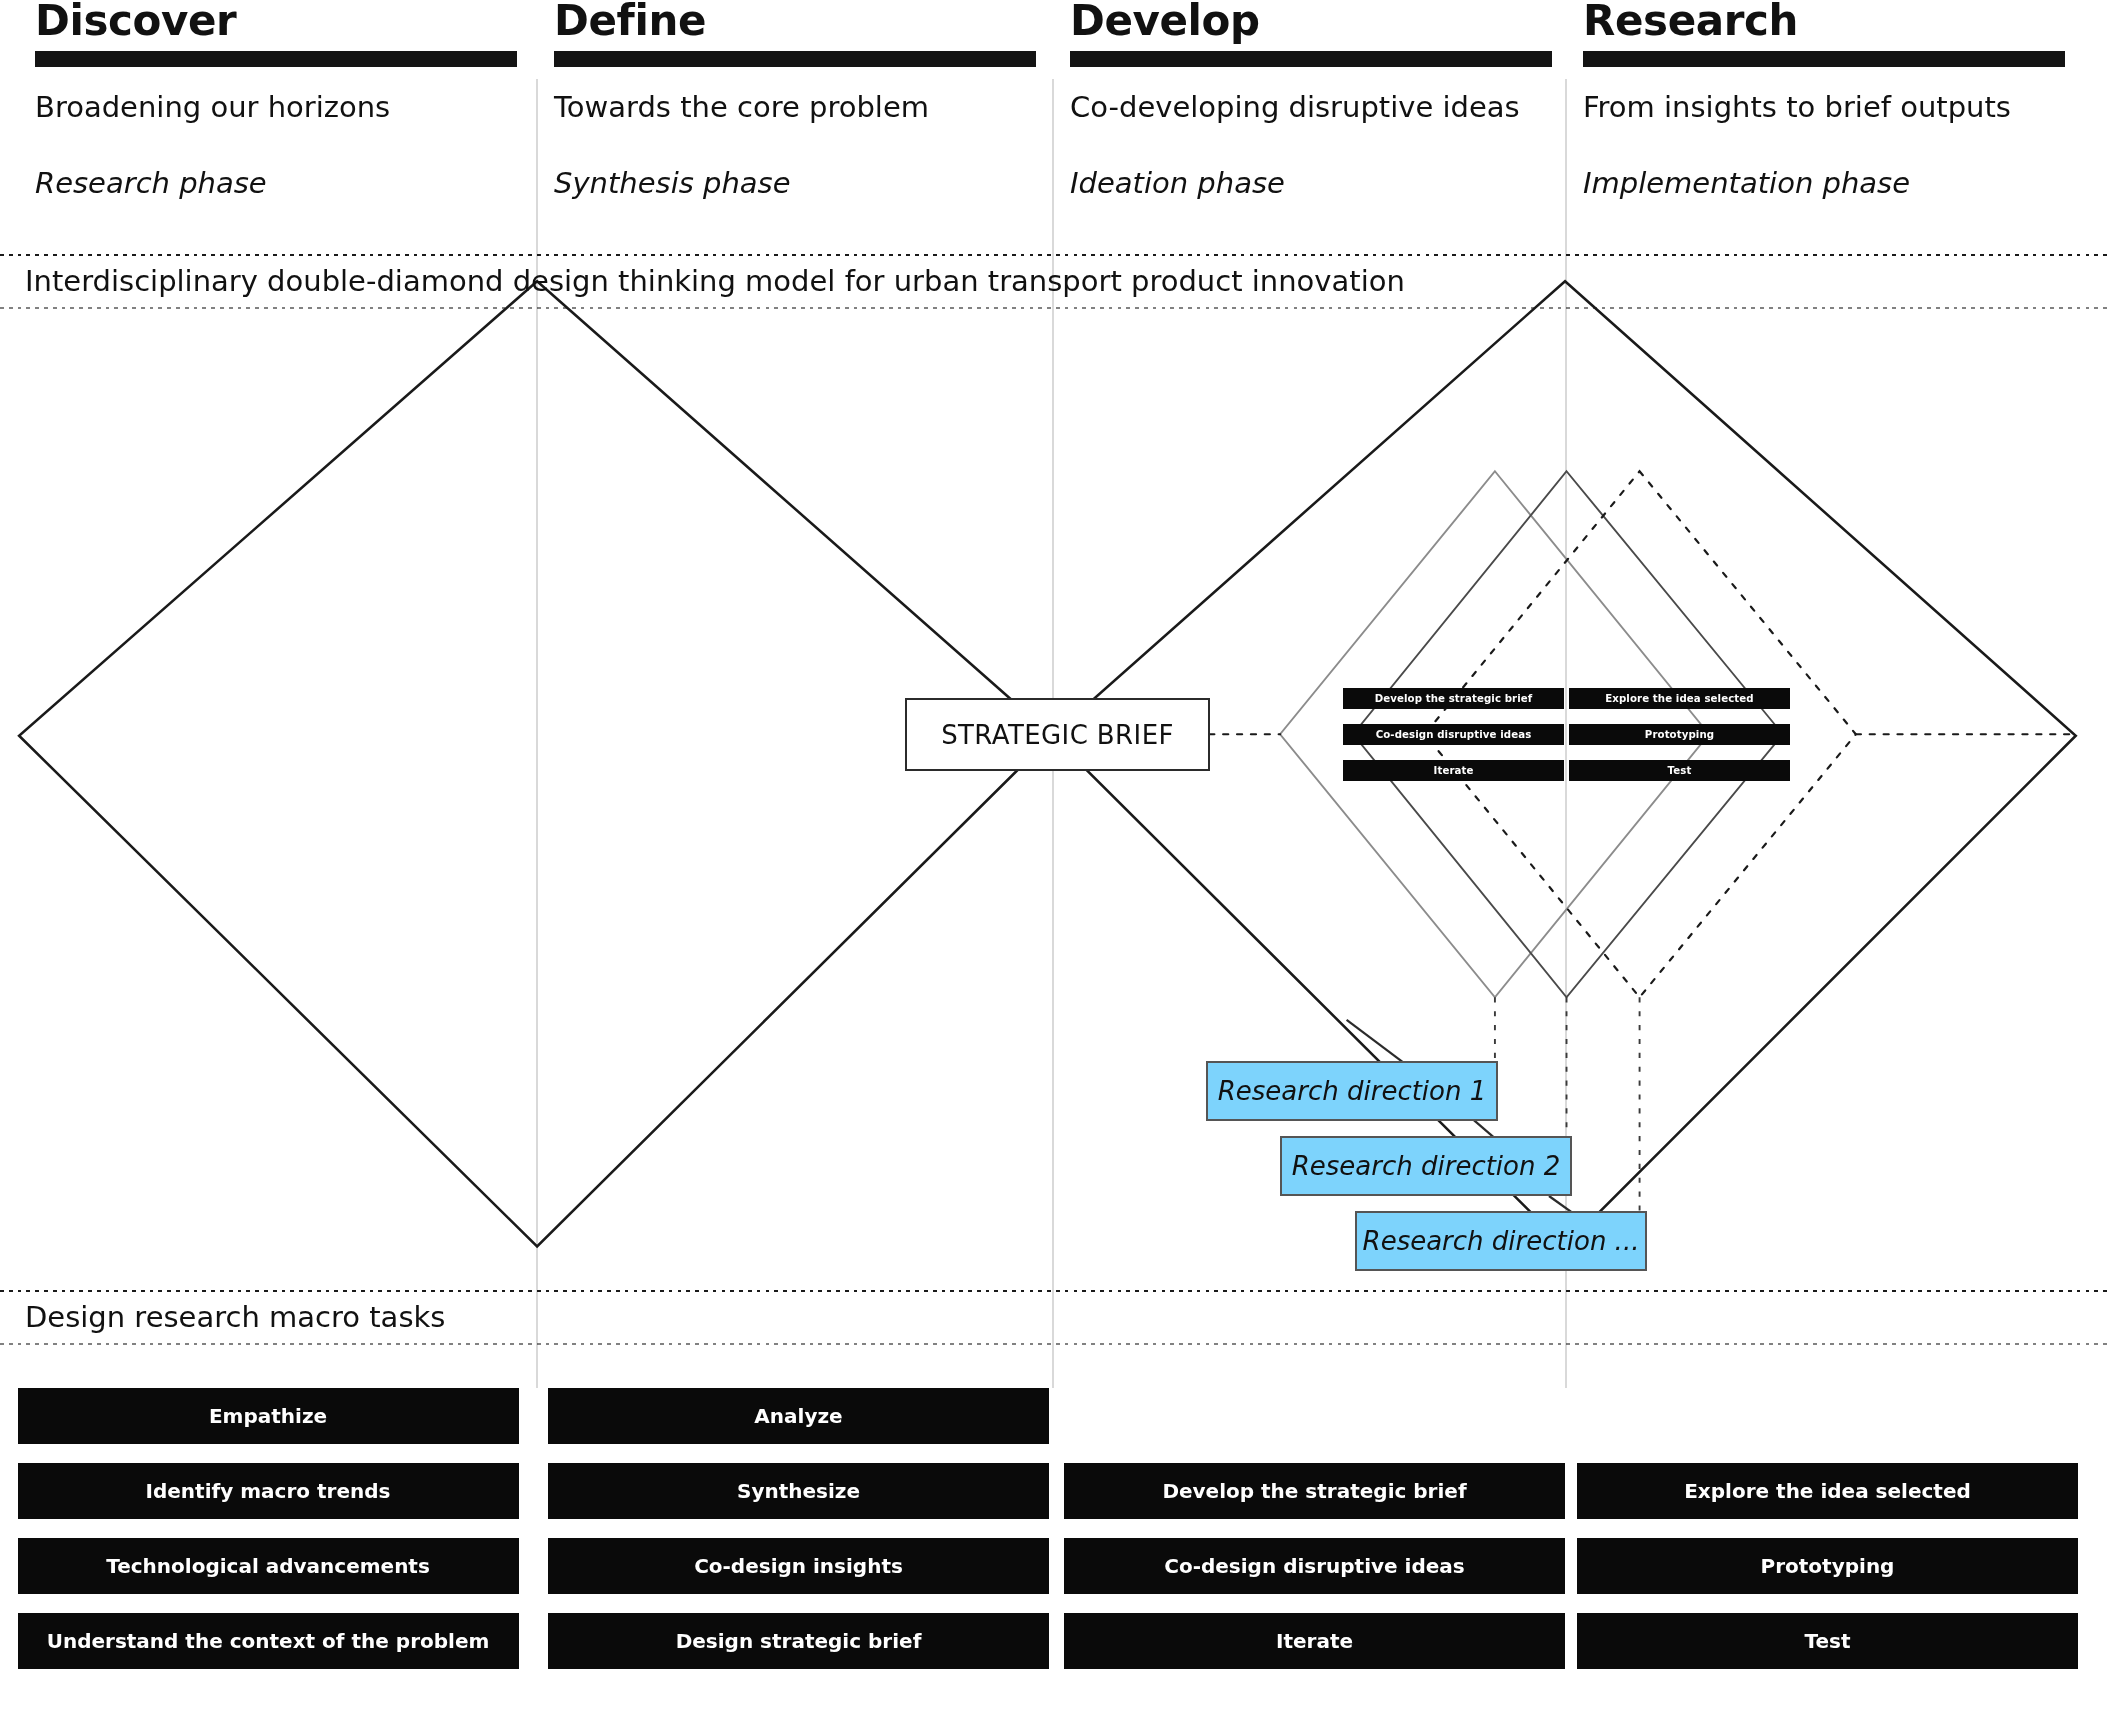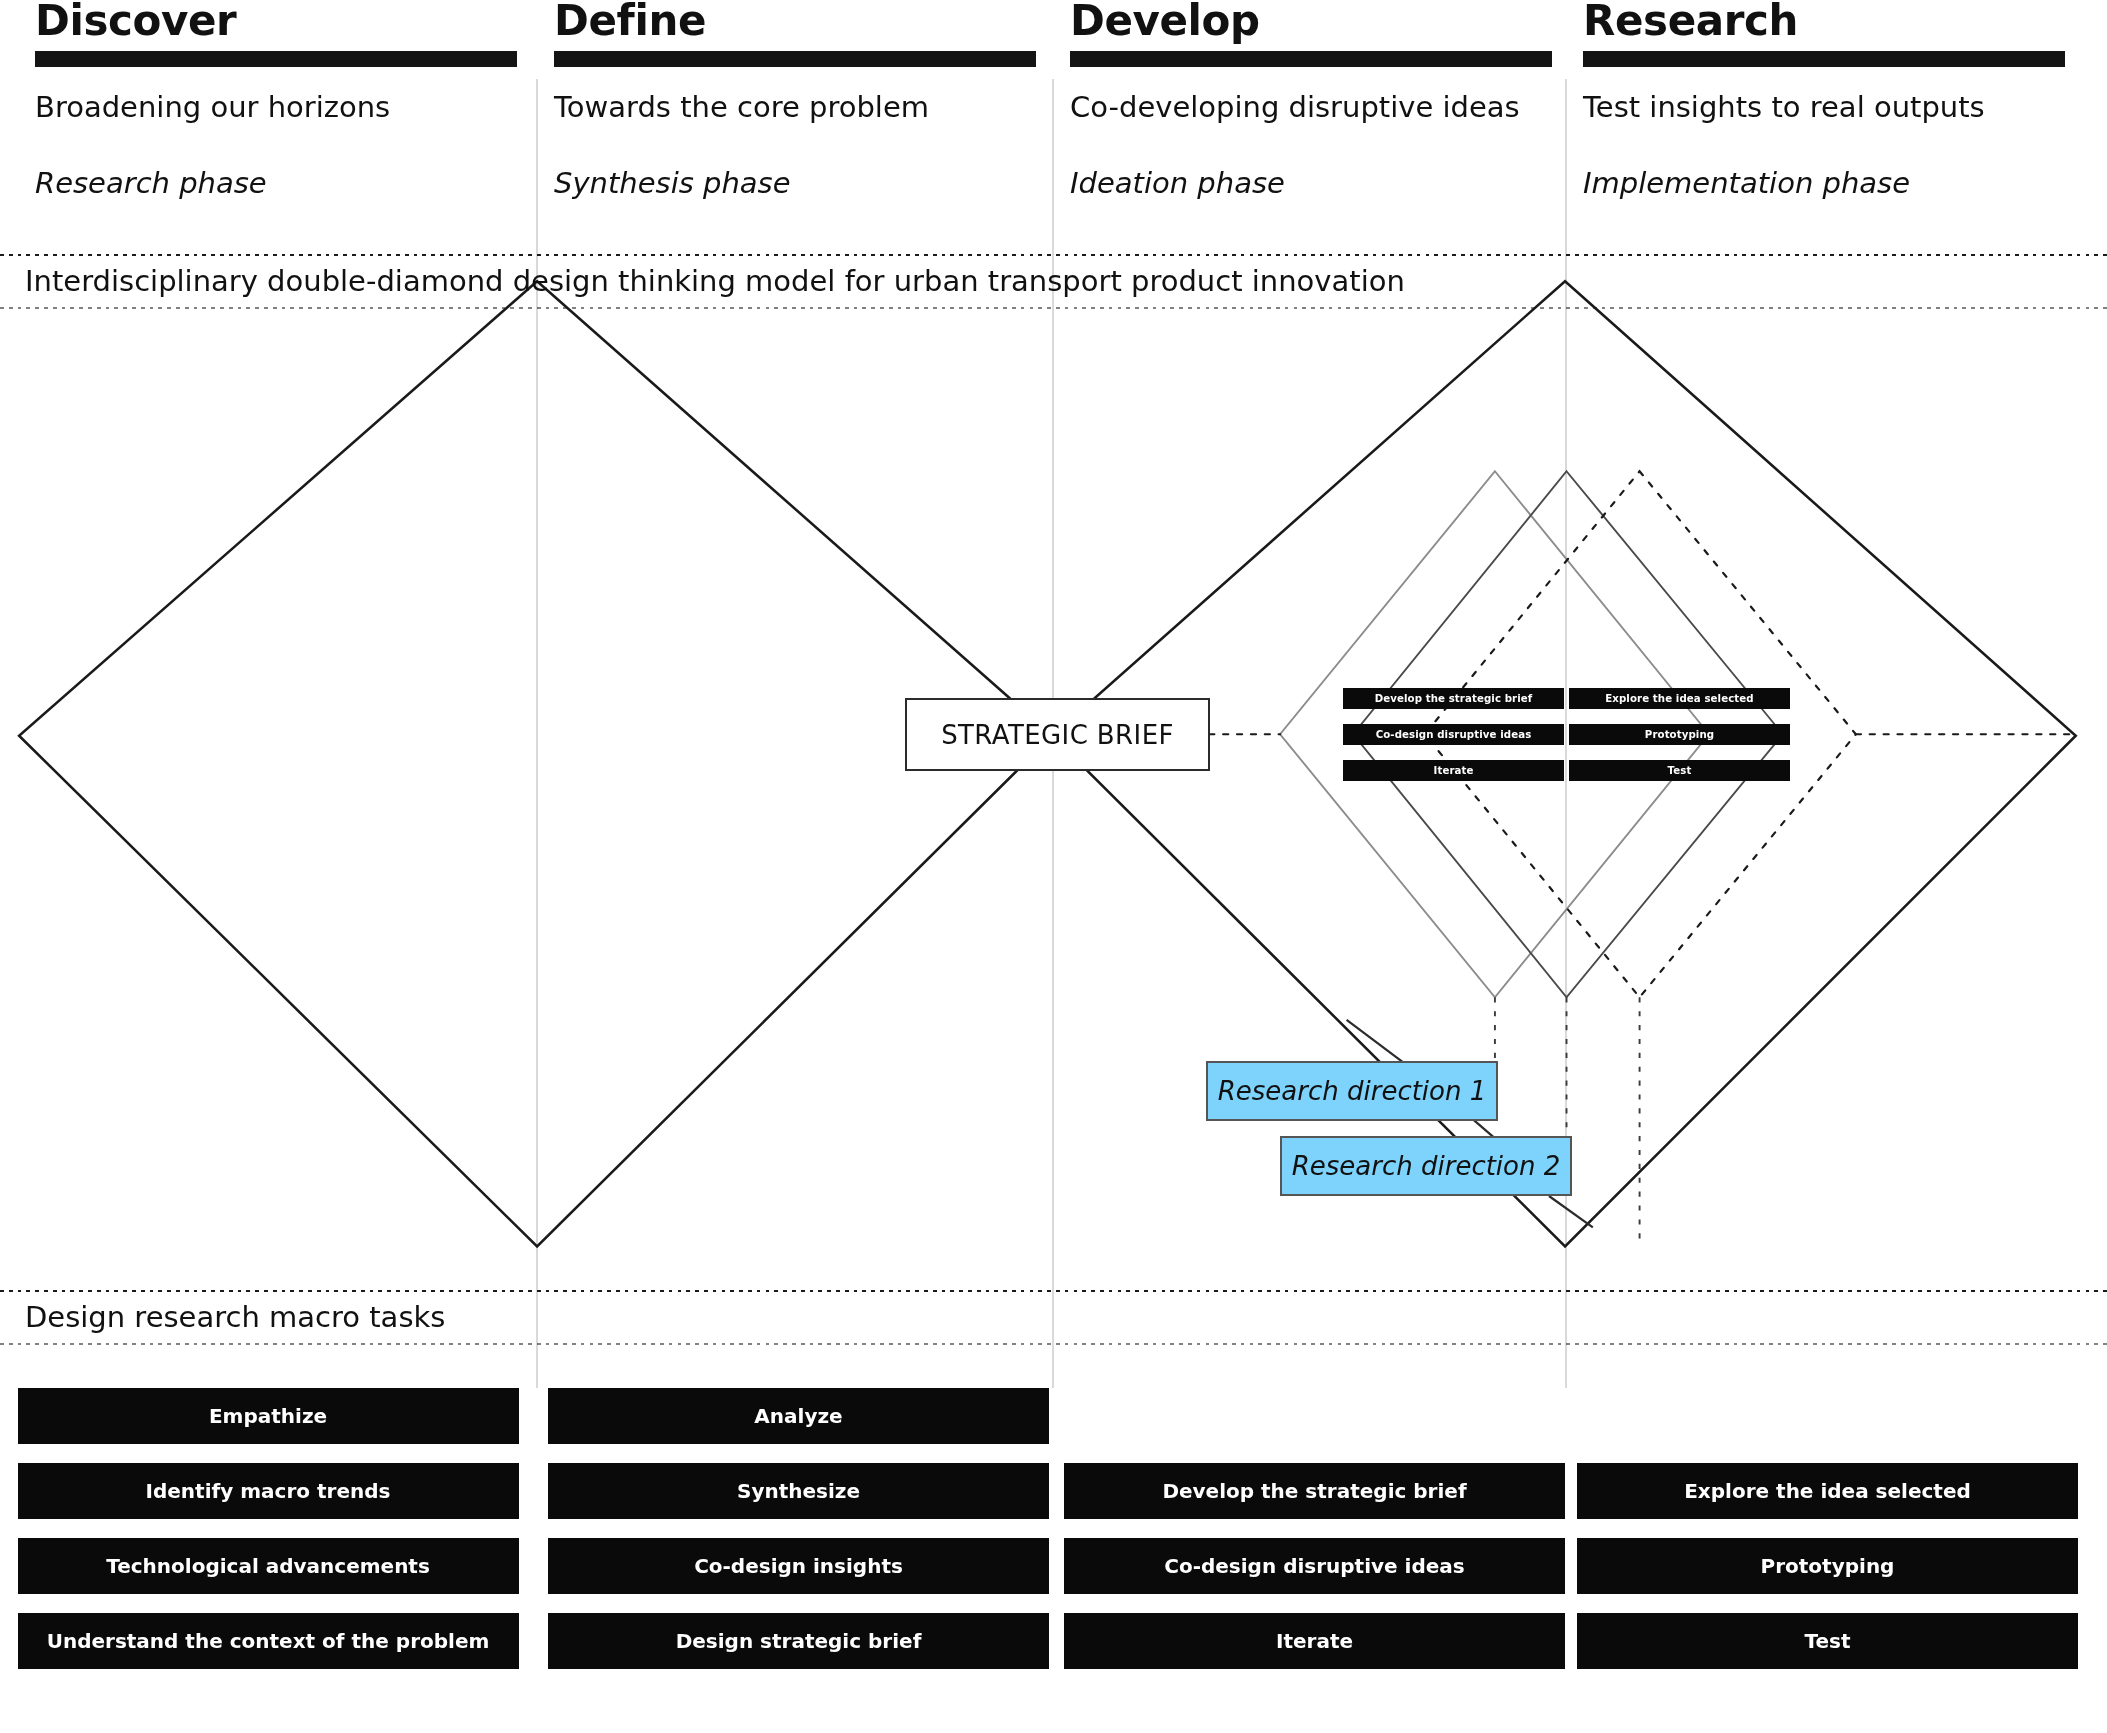--- a/index.html
+++ b/index.html
@@ -96,21 +96,21 @@
     <div class="col-head" style="left:1070px;width:482px;">
       <div class="col-title">Develop</div>
       <div class="col-rule"></div>
       <div class="col-sub">Co-developing disruptive ideas</div>
       <div class="col-phase">Ideation phase</div>
     </div>
 
     <div class="col-head" style="left:1583px;width:482px;">
       <div class="col-title">Research</div>
       <div class="col-rule"></div>
-      <div class="col-sub">Test insights to real outputs</div>
+      <div class="col-sub">From insights to brief outputs</div>
       <div class="col-phase">Implementation phase</div>
     </div>
   </div>
 
   <svg id="diagram" viewBox="0 0 2885 2372">
 
     <polygon points="735,385 1440,1007 735,1706 26,1007" fill="none" stroke="#1a1a1a" stroke-width="3.5"></polygon>
 
     <polygon points="2142,385 2841,1007 2142,1706 1440,1007" fill="none" stroke="#1a1a1a" stroke-width="3.5"></polygon>
 
@@ -166,20 +166,23 @@
   <div class="chip" style="left:1569px;top:760px;width:221px;height:21px;">
     <span>Test</span>
   </div>
 
   <div class="rdbox" style="left:1206px;top:1061px;width:292px;height:60px;">
     <span>Research direction 1</span>
   </div>
   <div class="rdbox" style="left:1280px;top:1136px;width:292px;height:60px;">
     <span>Research direction 2</span>
   </div>
+  <div class="rdbox" style="left:1355px;top:1211px;width:292px;height:60px;">
+    <span>Research direction ...</span>
+  </div>
 
   <div class="tasks">
 
     <div class="taskcol" style="left:17.5px;width:501px;">
       <div class="task">
           <span>Empathize</span>
         </div>
       <div class="task">
           <span>Identify macro trends</span>
         </div>

